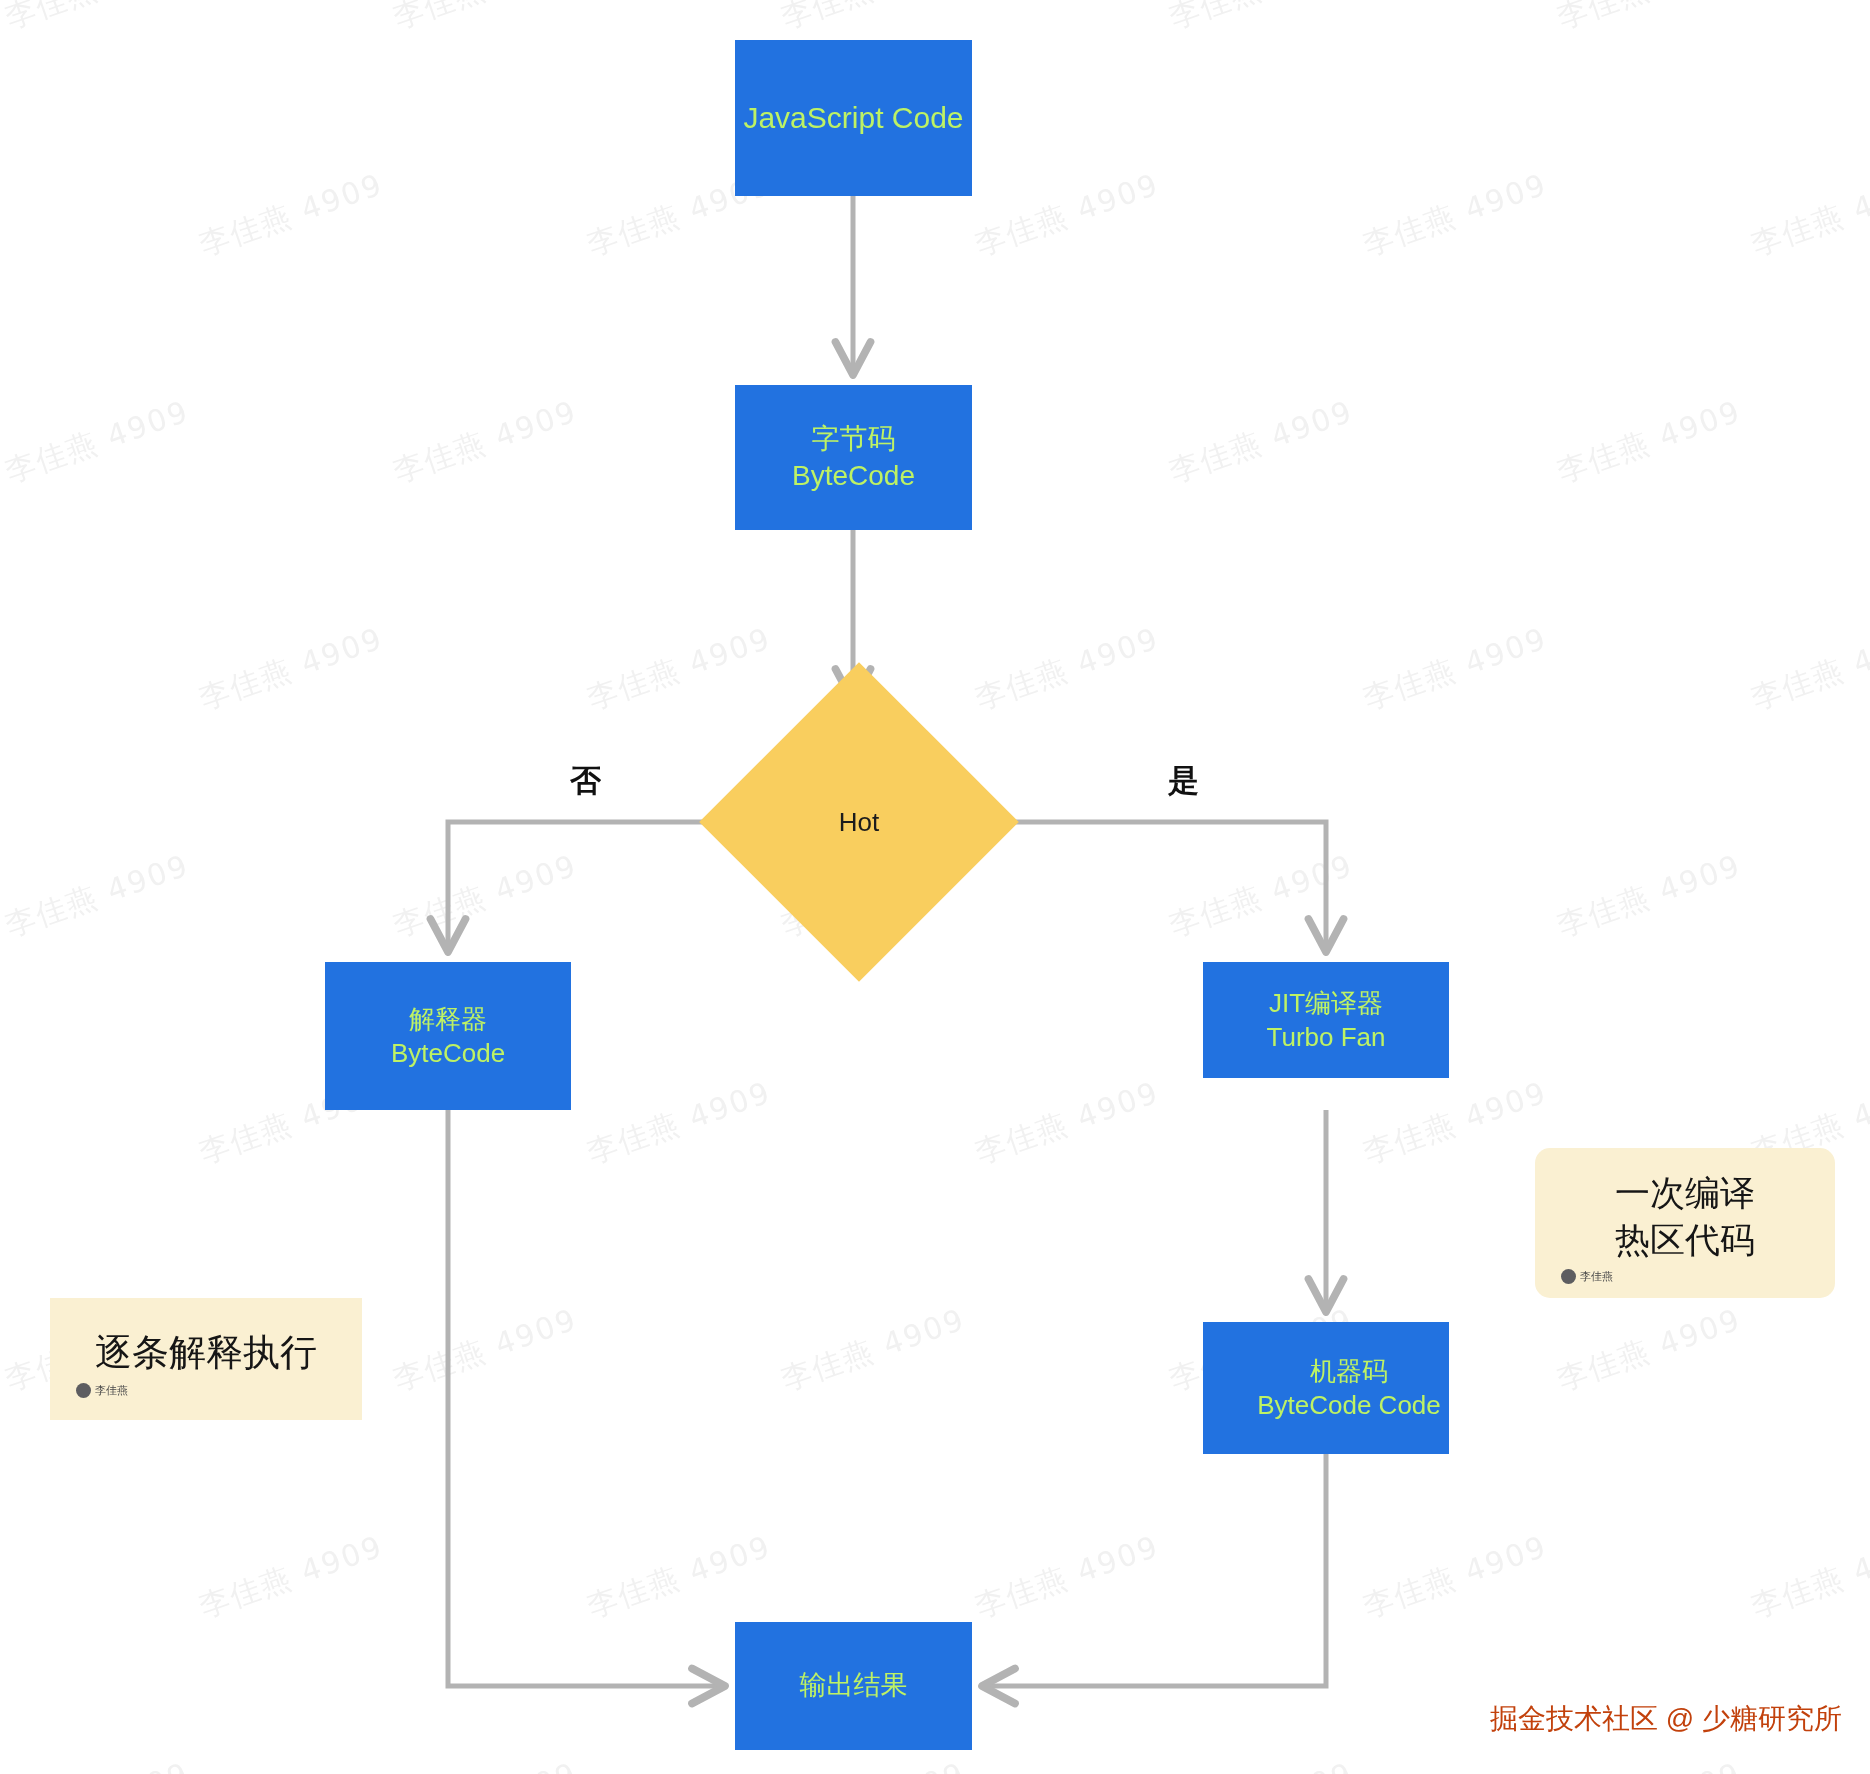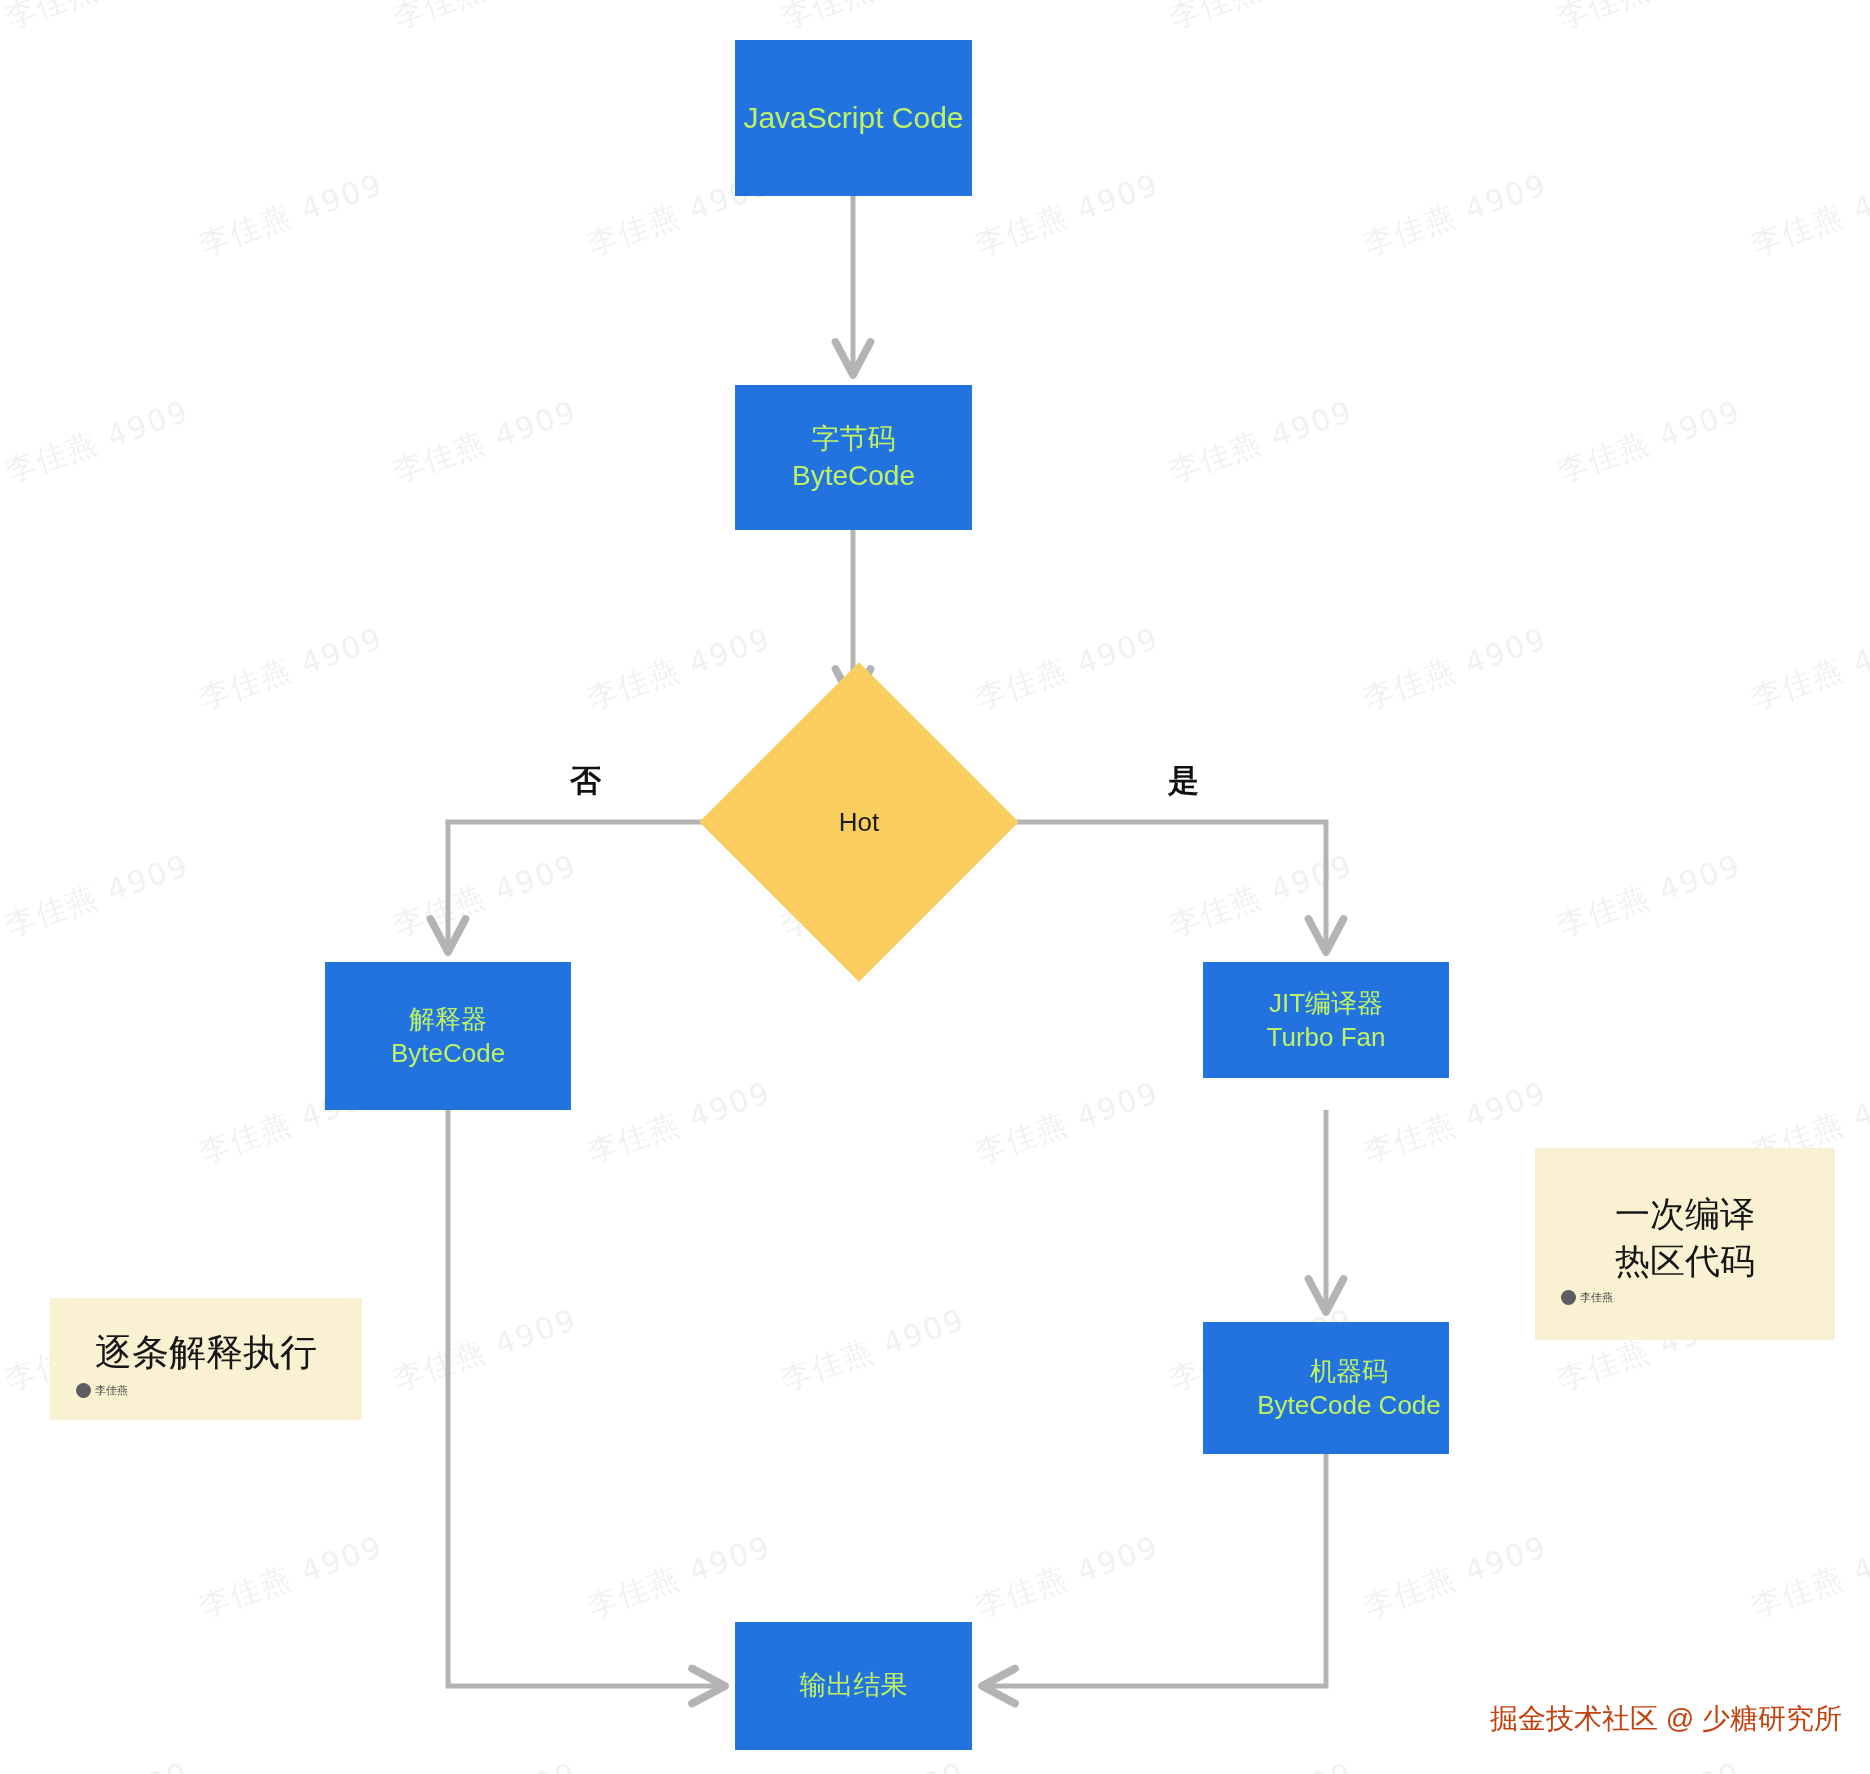--- a/index.html
+++ b/index.html
@@ -144,21 +144,22 @@
     top: 1298px;
     width: 312px;
     height: 122px;
   }
   #note-left .note-text { font-size: 37px; }
 
   #note-right {
     left: 1535px;
     top: 1148px;
     width: 300px;
-    height: 192px;
+    height: 150px;
+    border-radius: 15px;
   }
   #note-right .note-text { font-size: 35px; }
 
   
   #footer {
     position: absolute;
     z-index: 5;
     right: 28px;
     bottom: 36px;
     color: #c2410c;

